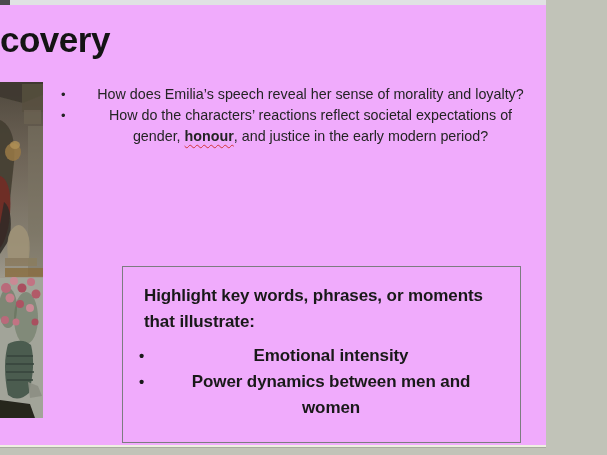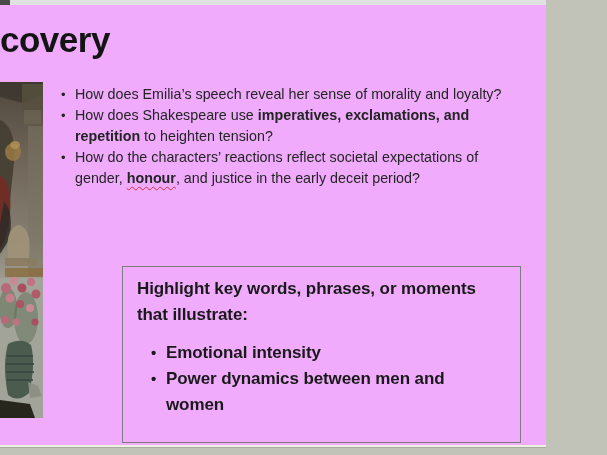--- a/index.html
+++ b/index.html
@@ -23,43 +23,43 @@
 
   .painting{position:absolute;left:0;top:82px;width:43px;height:336px;overflow:hidden;}
   .painting svg{display:block;}
 
   .questions{
     position:absolute;left:60px;top:84px;width:486px;
     margin:0;padding:0;list-style:none;
     font-size:14.3px;line-height:21px;color:#242424;
   }
   .questions li{
-    position:relative;padding-left:15px;white-space:pre-line;
+    position:relative;padding-left:15px;white-space:pre-line;text-align:center;
   }
   .questions li::before{
     content:"•";position:absolute;left:1px;top:0;
     font-size:13px;color:#242424;
   }
   .b{font-weight:700;}
   .sp{
     text-decoration:underline wavy #d13438;
     text-decoration-thickness:1px;
     text-underline-offset:3px;
     font-weight:bold;
   }
 
   .hbox{
     position:absolute;left:122px;top:266px;width:399px;height:177px;
     box-sizing:border-box;border:1.5px solid #7c7d80;
     padding:8px 12px 0 13px;
     font-weight:700;font-size:17px;line-height:26px;color:#191919;
     letter-spacing:-0.1px;
   }
-  .hintro{margin:1px;white-space:pre-line;}
-  .hitems{margin:12px;padding:0;list-style:none;}
+  .hintro{margin:8px;white-space:pre-line;}
+  .hitems{margin:0;padding:0;list-style:none;text-align:center;}
   .hitems li{position:relative;padding-left:18px;white-space:pre-line;}
   .hitems li::before{
     content:"•";position:absolute;left:3px;top:0;font-size:15px;color:#191919;
   }
 </style>
 </head>
 <body>
 
 <div class="stage">
 
@@ -115,24 +115,22 @@
         <path d="M8,262 q14,-7 23,1 q5,20 -2,48 q-11,10 -21,2 q-6,-30 0,-51" fill="#4b5b4f"></path>
         <path d="M7,274 h26 M6,282 h28 M6,290 h28 M7,298 h26" stroke="#36453c" stroke-width="1.6" fill="none"></path>
         <path d="M28,300 l10,4 4,10 -12,2 z" fill="#8d8f84" opacity="0.9"></path>
         <path d="M0,318 L30,322 L35,336 L0,336 Z" fill="#26261f"></path>
       </g>
     </svg>
   </div>
 
   <ul class="questions">
       <li><span>How does Emilia’s speech reveal her sense of morality and loyalty?</span></li>
-      <li><span>How does Shakespeare use </span><span class="b">imperatives, exclamations, and
-repetition</span><span> to heighten tension?</span></li>
       <li><span>How do the characters’ reactions reflect societal expectations of
-gender, </span><span class="sp">honour</span><span>, and justice in the early deceit period?</span></li>
+gender, </span><span class="sp">honour</span><span>, and justice in the early modern period?</span></li>
     </ul>
 
   <div class="hbox">
     <p class="hintro">Highlight key words, phrases, or moments
 that illustrate:</p>
     <ul class="hitems">
         <li>Emotional intensity</li>
         <li>Power dynamics between men and
 women</li>
       </ul>

